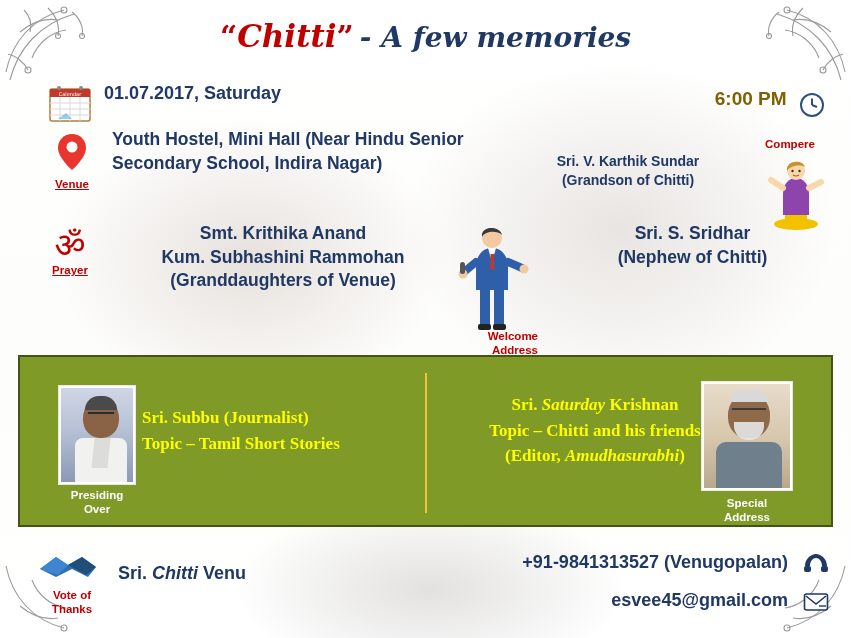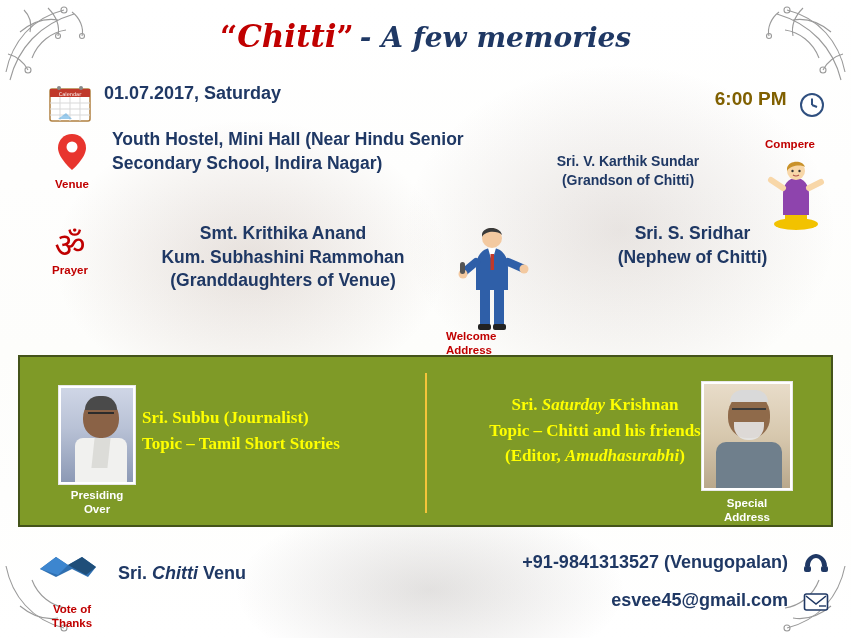--- a/index.html
+++ b/index.html
@@ -92,20 +92,21 @@
 
   
   .venue-block { top: 128px; left: 28px; width: 500px; }
   .pin-wrap { position: absolute; left: 14px; top: 4px; text-align: center; width: 60px; }
   .small-cap {
     font-size: 11.5px;
     font-weight: bold;
     color: #c00000;
     line-height: 1.15;
     margin-top: 2px;
+    text-decoration: underline;
   }
   .venue-text {
     margin-left: 84px;
     font-size: 17.5px;
     font-weight: bold;
     color: #1f3864;
     line-height: 1.35;
   }
 
   
@@ -132,21 +133,21 @@
     color: #1f3864;
     line-height: 1.35;
     text-align: center;
   }
 
   
   .welcome-block { top: 222px; left: 440px; width: 400px; }
   .welcome-figure { position: absolute; left: 18px; top: 2px; }
   .welcome-cap {
     position: absolute; left: 6px; top: 108px; width: 92px;
-    text-align: left; font-size: 11.5px; font-weight: bold; color: #c00000; line-height: 1.2;
+    text-align: right; font-size: 11.5px; font-weight: bold; color: #c00000; line-height: 1.2;
   }
   .welcome-text {
     margin-left: 105px;
     font-size: 17.5px; font-weight: bold; color: #1f3864;
     line-height: 1.35; text-align: center;
   }
 
   
   .green-panel {
     top: 355px; left: 18px;
@@ -188,21 +189,21 @@
     color: #ffff00; font-family: "Liberation Serif", serif;
     font-weight: bold; font-size: 17px; line-height: 1.5;
     text-align: center;
   }
   .ital { font-style: italic; }
 
   
   .footer-left { top: 545px; left: 18px; width: 420px; }
   .hands-wrap { position: absolute; left: 14px; top: 4px; width: 80px; text-align: center; }
   .footer-left .vot-cap {
-    font-size: 11.5px; font-weight: bold; color: #c00000; line-height: 1.2; margin-top: 16px;
+    font-size: 11.5px; font-weight: bold; color: #c00000; line-height: 1.2; margin-top: 2px;
   }
   .footer-left .venu {
     margin-left: 100px; margin-top: 18px;
     font-size: 18px; font-weight: bold; color: #1f3864;
   }
 
   .footer-right { top: 552px; right: 22px; text-align: right; }
   .phone-line, .mail-line {
     font-size: 18px; font-weight: bold; color: #1f3864;
     white-space: nowrap;

